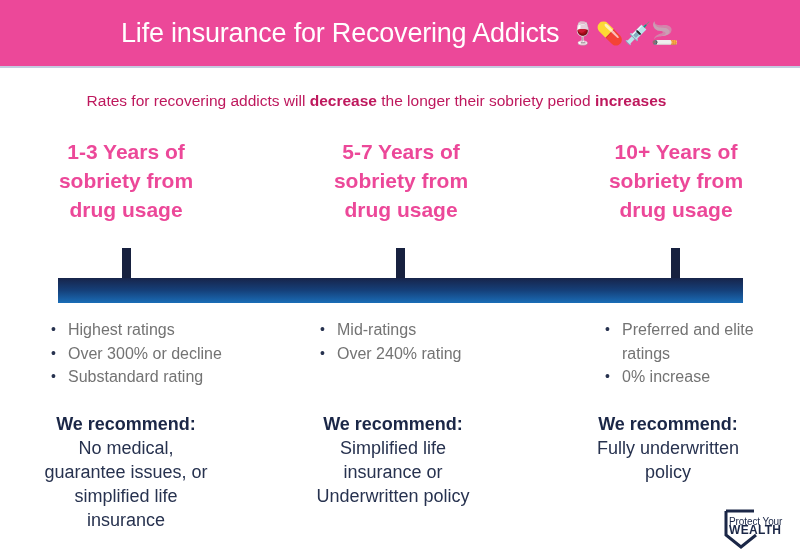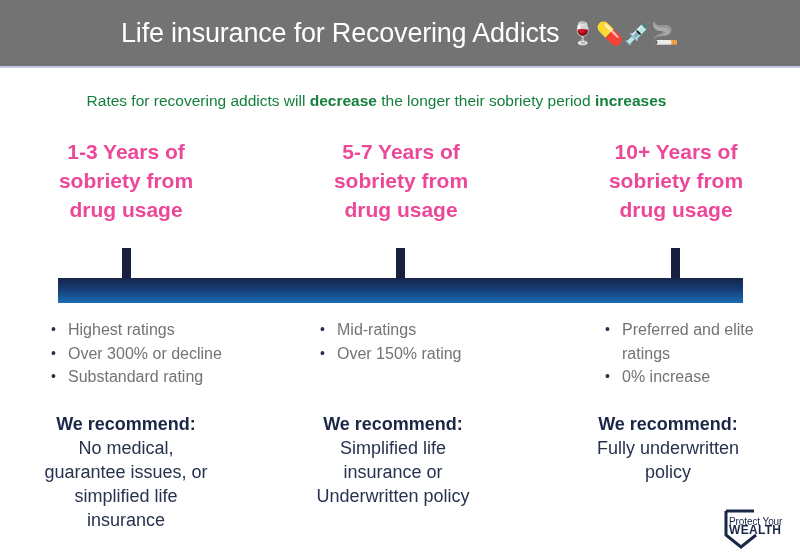--- a/index.html
+++ b/index.html
@@ -1,33 +1,33 @@
 <!DOCTYPE html>
 <html><head>
   <meta charset="utf-8">
   <style>
     * { margin: 0; padding: 0; box-sizing: border-box; }
     html, body { width: 800px; height: 556px; background: #ffffff; overflow: hidden; }
     body { font-family: "Liberation Sans", "DejaVu Sans", sans-serif; color: #1b2747; position: relative; }
 
     .header {
       position: absolute; left: 0; top: 0; width: 800px; height: 68px;
-      background: #737373;
+      background: #ec4899;
       border-bottom: 2px solid #c4cbe0;
       display: flex; align-items: center; justify-content: center;
     }
     .header-title {
       color: #ffffff; font-size: 27px; font-weight: normal; letter-spacing: -0.2px;
       font-family: "Liberation Sans", sans-serif;
     }
     .header-emojis { margin-left: 10px; font-size: 22px; letter-spacing: 0; font-family: "DejaVu Sans", sans-serif; }
 
     .subtitle {
       position: absolute; left: 0; top: 92px; width: 753px; text-align: center;
-      font-size: 15.5px; color: #15803d;
+      font-size: 15.5px; color: #be185d;
     }
     .subtitle b { font-weight: bold; }
     .col-heading {
       position: absolute; top: 137px; width: 240px; text-align: center;
       font-size: 21px; font-weight: bold; line-height: 29px; color: #ec4899;
     }
 
     .timeline {
       position: absolute; left: 58px; top: 278px; width: 685px; height: 25px;
       background: linear-gradient(to bottom, #17244a 0%, #15407a 50%, #1a6db7 100%);
@@ -98,21 +98,21 @@
 <div class="tick" style="left:671px;"></div>
 <div class="timeline"></div>
 
 <ul class="bullets" style="left:51px; width:220px;">
   <li>Highest ratings</li>
   <li>Over 300% or decline</li>
   <li>Substandard rating</li>
 </ul>
 <ul class="bullets" style="left:320px; width:200px;">
   <li>Mid-ratings</li>
-  <li>Over 150% rating</li>
+  <li>Over 240% rating</li>
 </ul>
 <ul class="bullets" style="left:605px; width:180px;">
   <li>Preferred and elite ratings</li>
   <li>0% increase</li>
 </ul>
 
 <div class="rec" style="left:16px;">
   <span class="rec-label">We recommend:</span>
   <span class="rec-text">No medical,</span>
   <span class="rec-text">guarantee issues, or</span>

